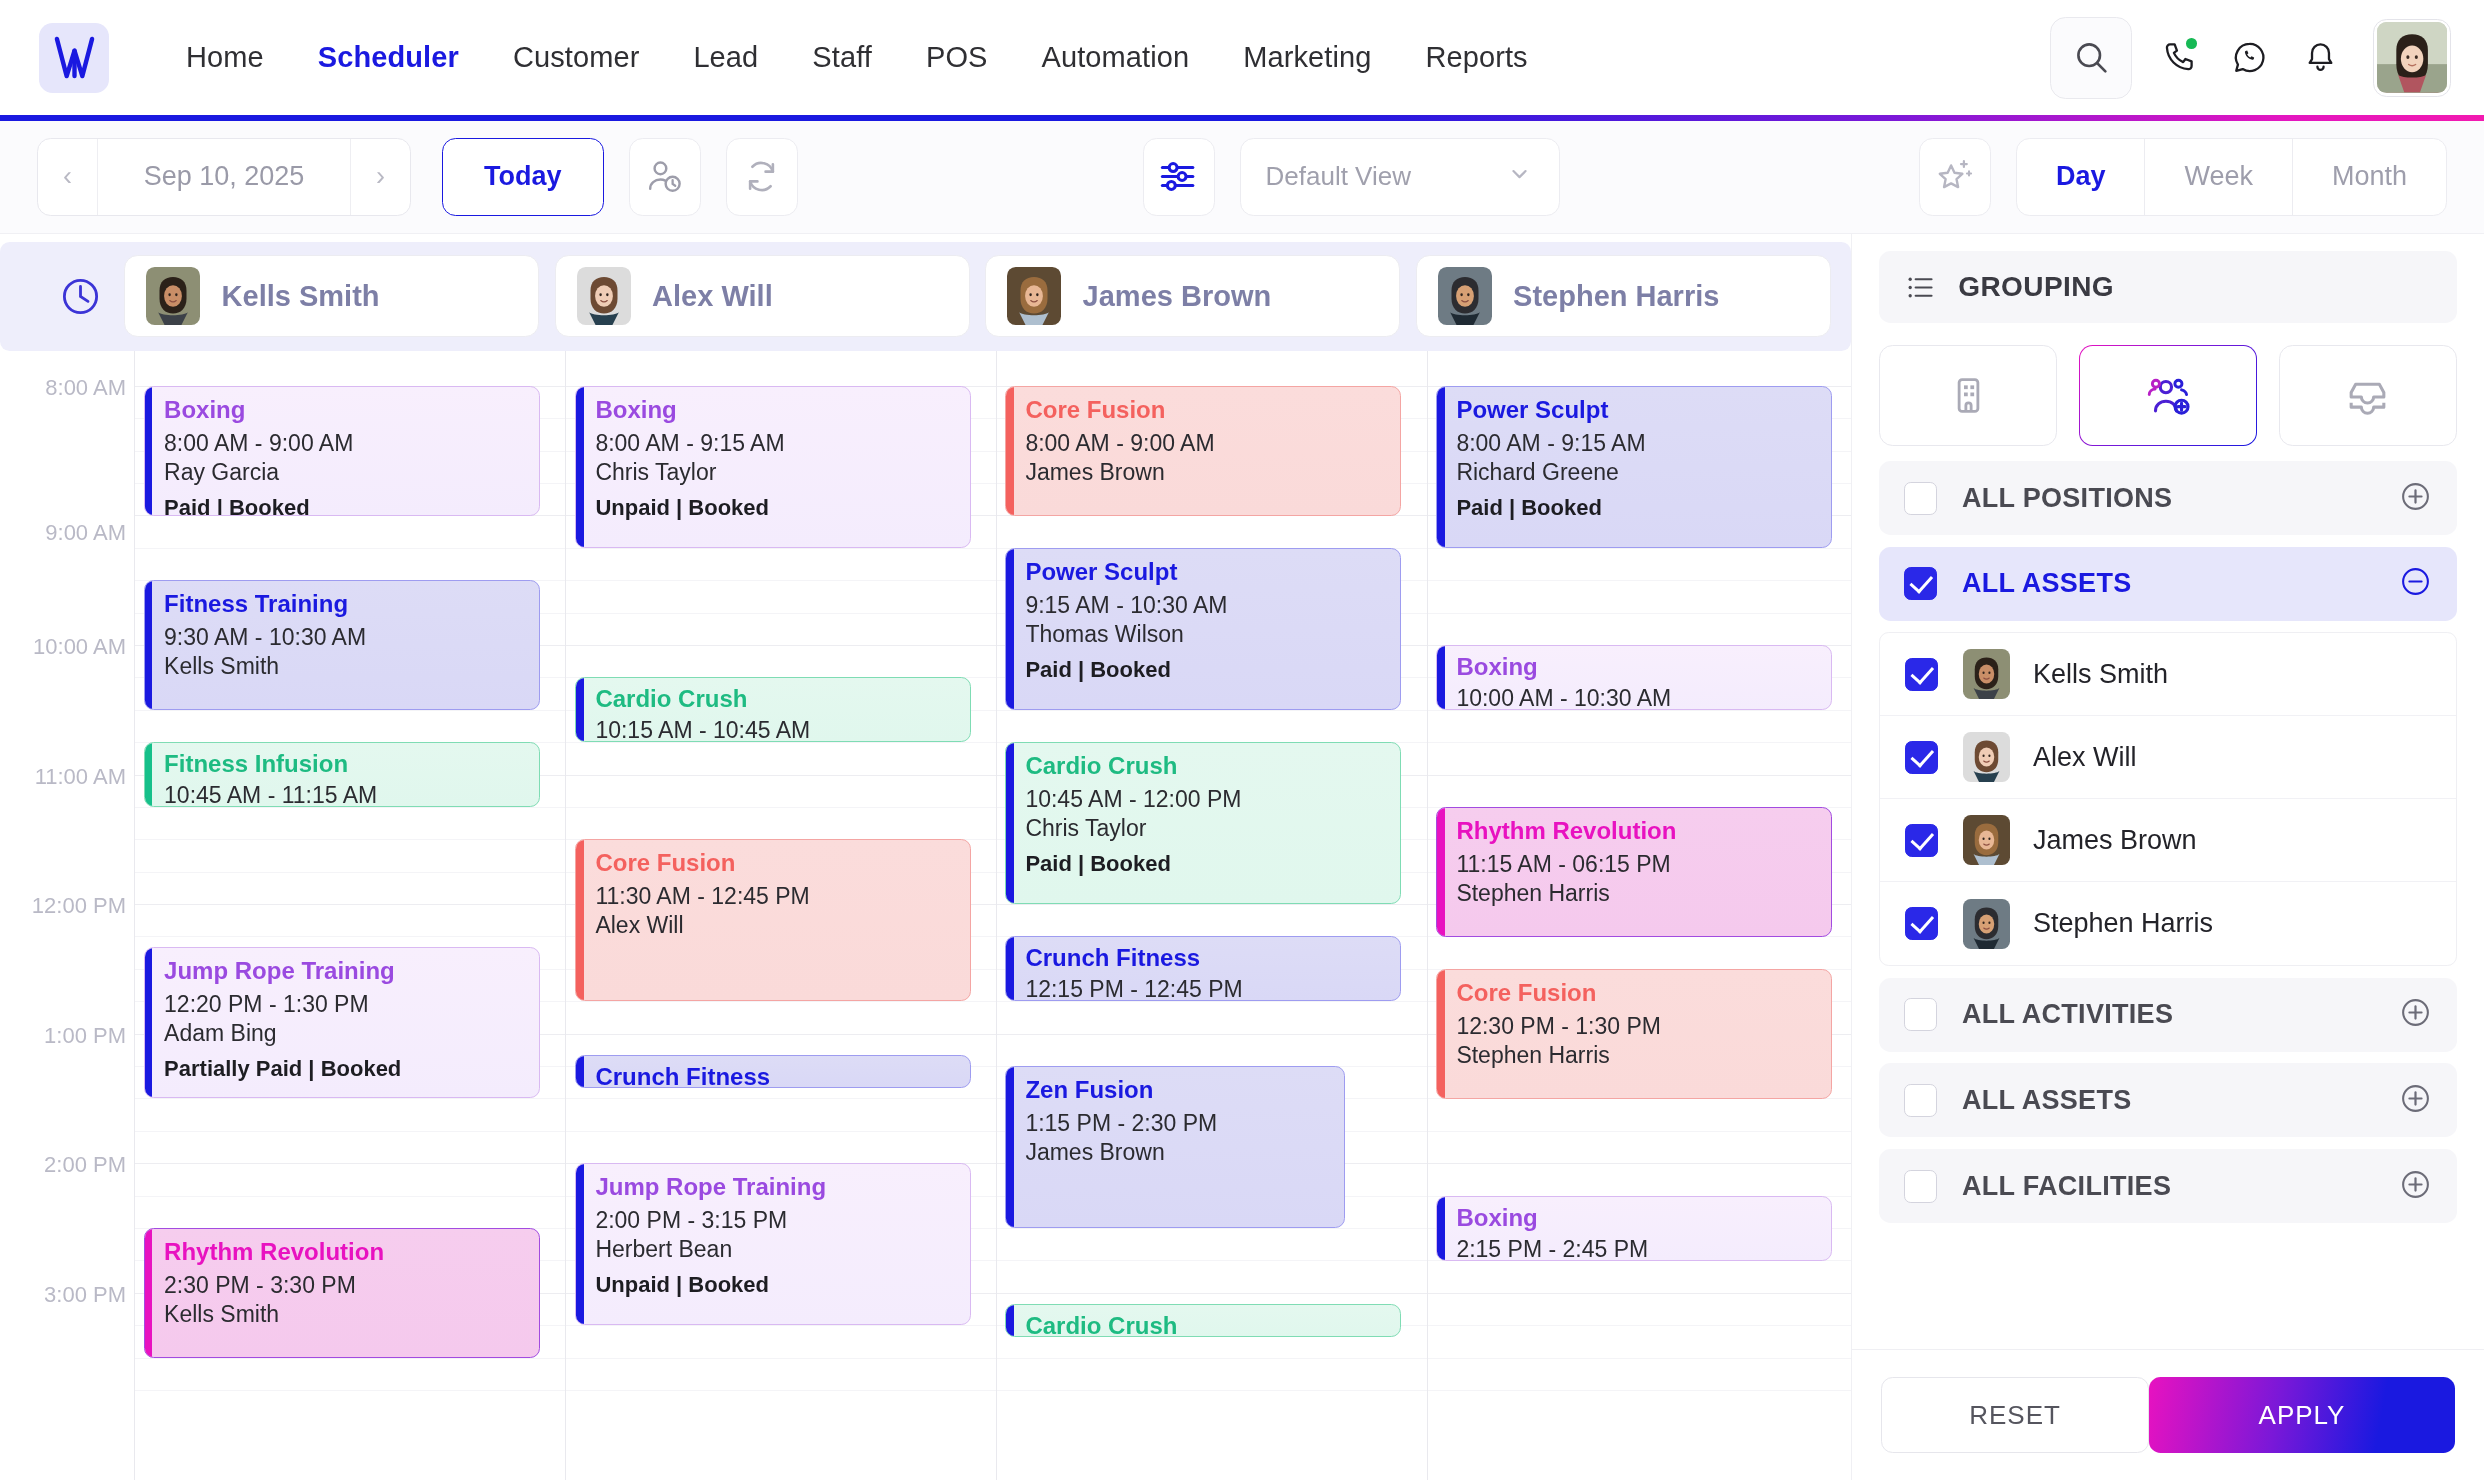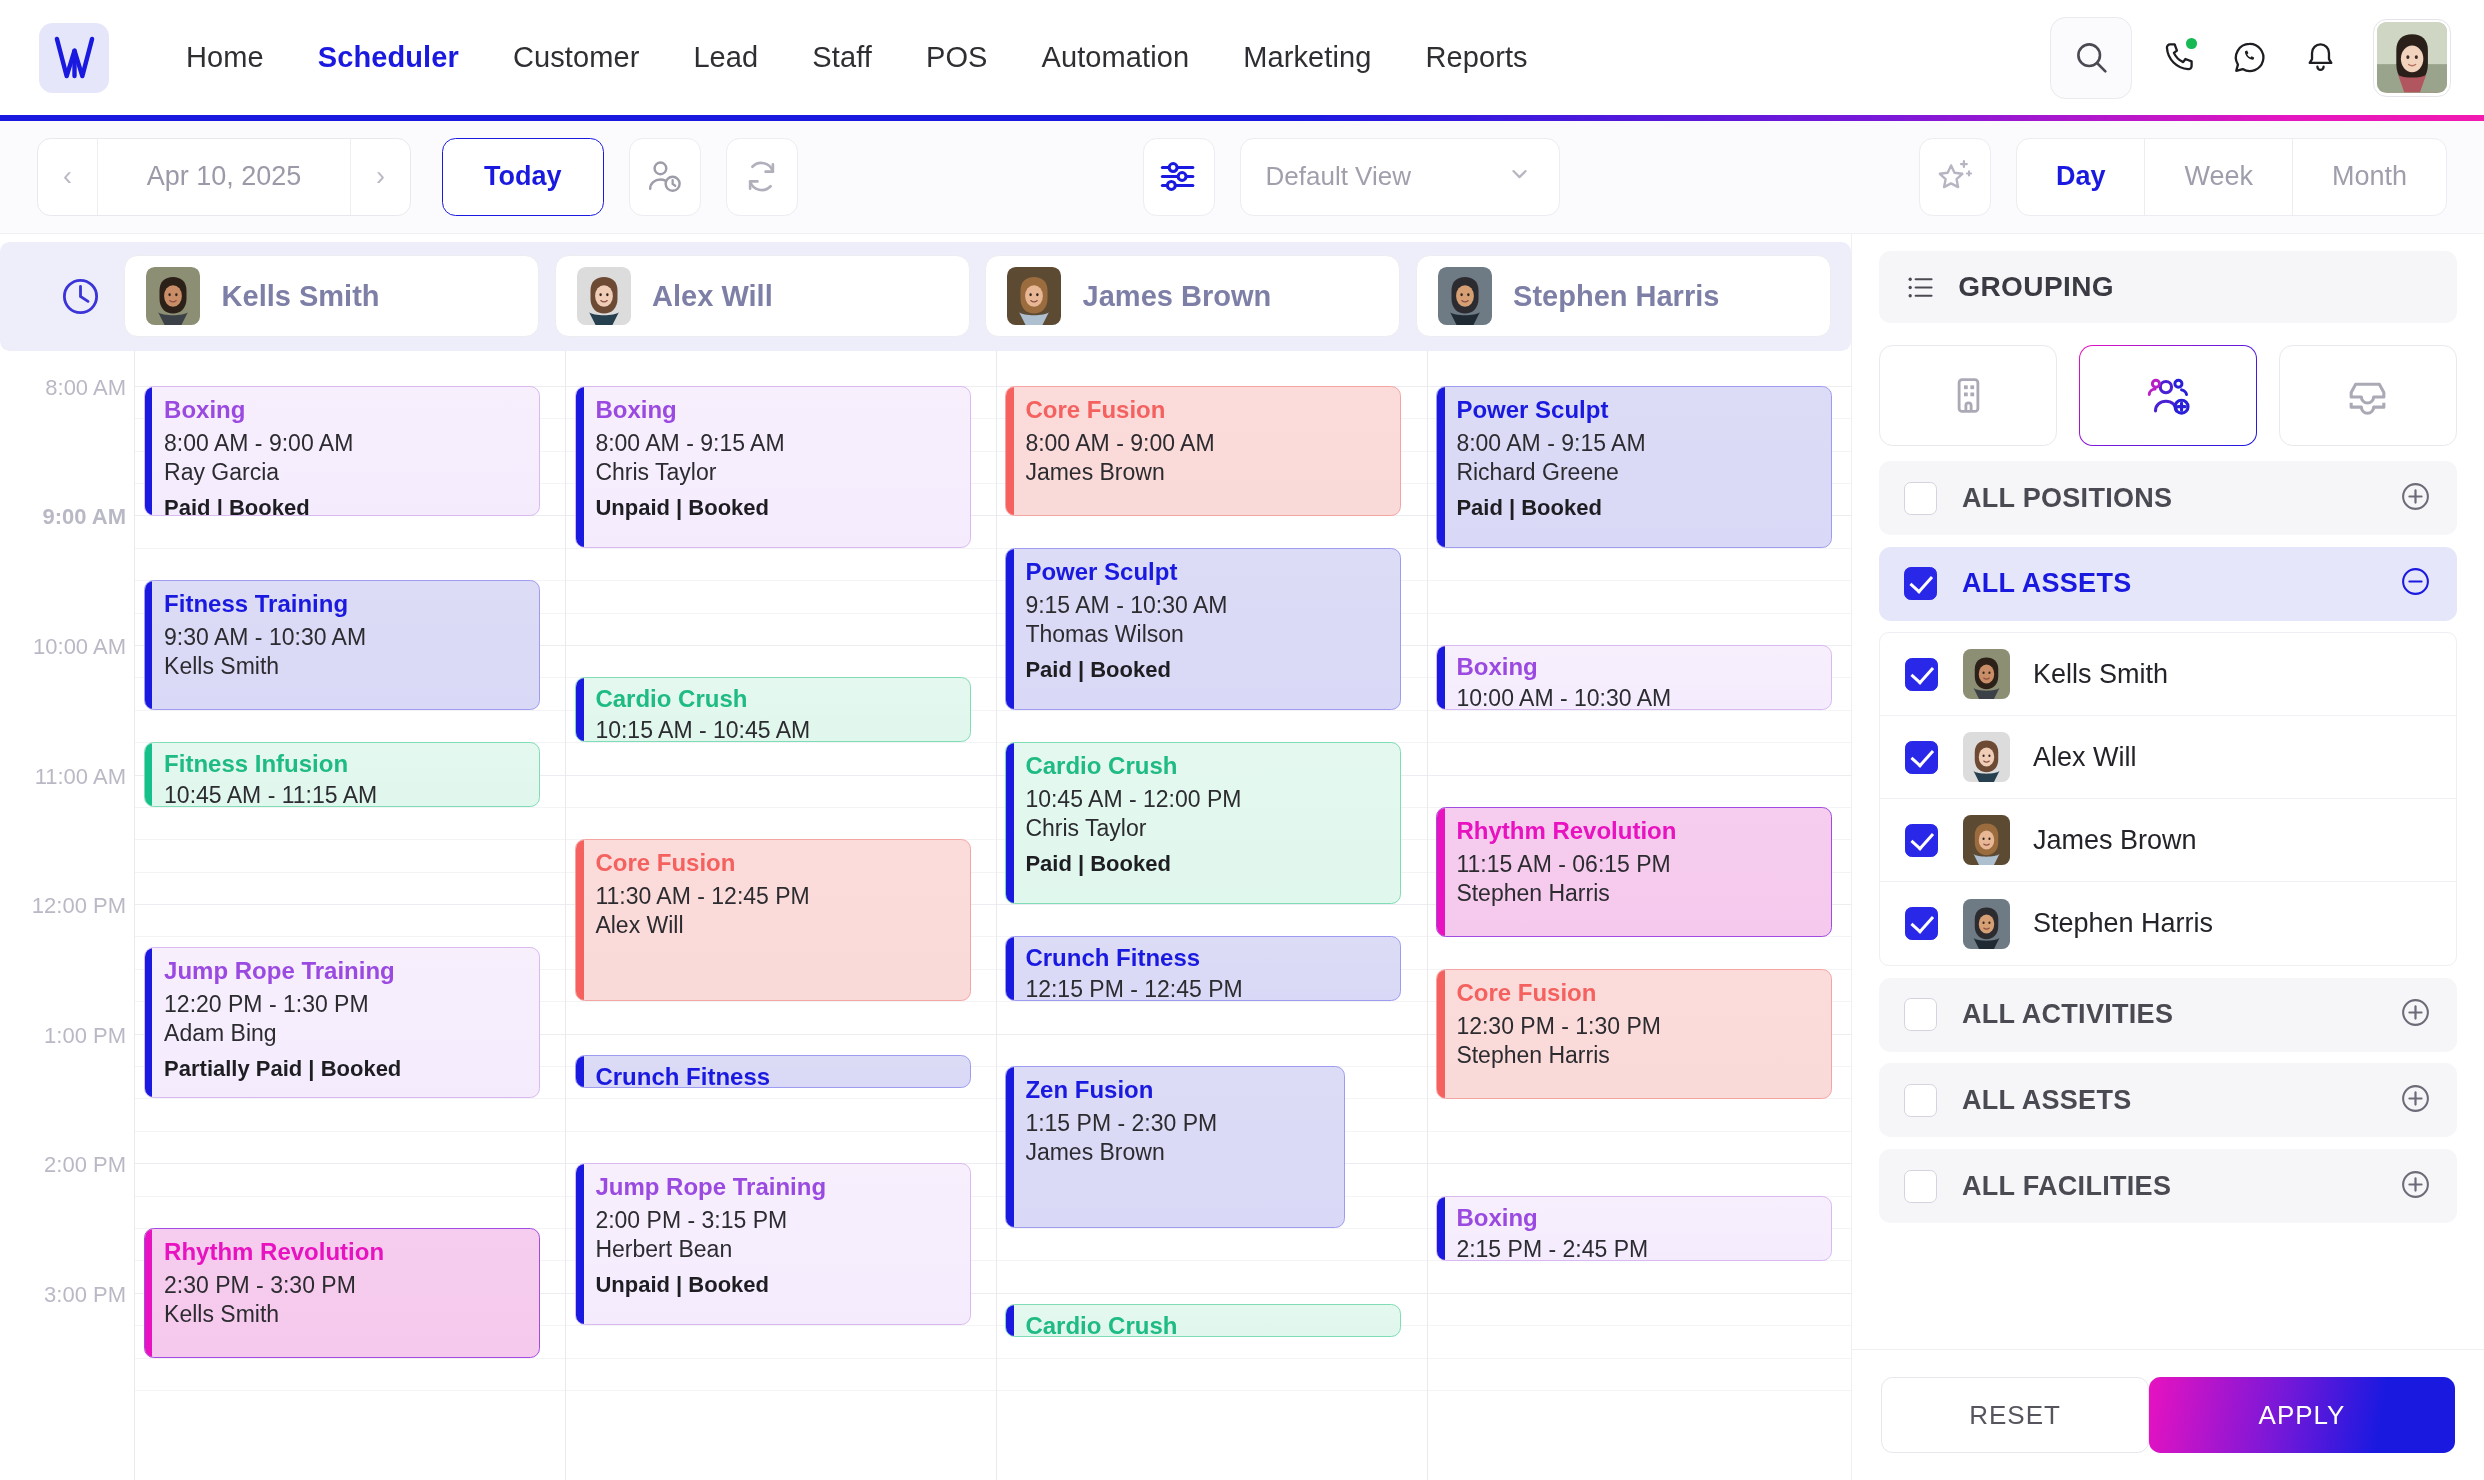--- a/index.html
+++ b/index.html
@@ -290,21 +290,21 @@
         </svg>
       </div>
     </div>
   </div>
 </div>
 <div class="rainbow-bar"></div>
 
 <div class="toolbar">
   <div class="date-nav">
     <div class="date-arrow left">‹</div>
-    <div class="date-label">Apr 10, 2025</div>
+    <div class="date-label">Sep 10, 2025</div>
     <div class="date-arrow right">›</div>
   </div>
   <div class="today-btn">Today</div>
   <div class="sq-btn">
     <svg width="39" height="39" viewBox="0 0 24 24">
       <circle cx="9.5" cy="7" r="3.6" fill="none" stroke="#9d9daa" stroke-width="1.5"></circle>
       <path d="M3.2 19.5c0-3.4 2.8-5.6 6.3-5.6 1.1 0 2.1.2 3 .6" fill="none" stroke="#9d9daa" stroke-width="1.5" stroke-linecap="round"></path>
       <circle cx="17" cy="16.5" r="4.3" fill="none" stroke="#9d9daa" stroke-width="1.5"></circle>
       <path d="M17 14.2v2.4l1.6 1.1" fill="none" stroke="#9d9daa" stroke-width="1.4" stroke-linecap="round"></path>
     </svg>
@@ -417,21 +417,21 @@
               </svg>
             </span>
             <span class="nm">Stephen Harris</span>
           </div>
         </div>
     </div>
 
     <div class="grid-area">
       <div class="time-col" id="time-col">
           <div class="hour-label" style="top: 35px;">8:00 AM</div>
-          <div class="hour-label" style="top: 164px; font-weight: bold;">9:00 AM</div>
+          <div class="hour-label" style="top: 180px;">9:00 AM</div>
           <div class="hour-label" style="top: 294px;">10:00 AM</div>
           <div class="hour-label" style="top: 424px;">11:00 AM</div>
           <div class="hour-label" style="top: 553px;">12:00 PM</div>
           <div class="hour-label" style="top: 683px;">1:00 PM</div>
           <div class="hour-label" style="top: 812px;">2:00 PM</div>
           <div class="hour-label" style="top: 942px;">3:00 PM</div>
         </div>
       <div class="grid-lines" id="grid-lines">
           <div class="hline" style="top: 35px;"></div>
           <div class="hline half" style="top: 67px;"></div>

